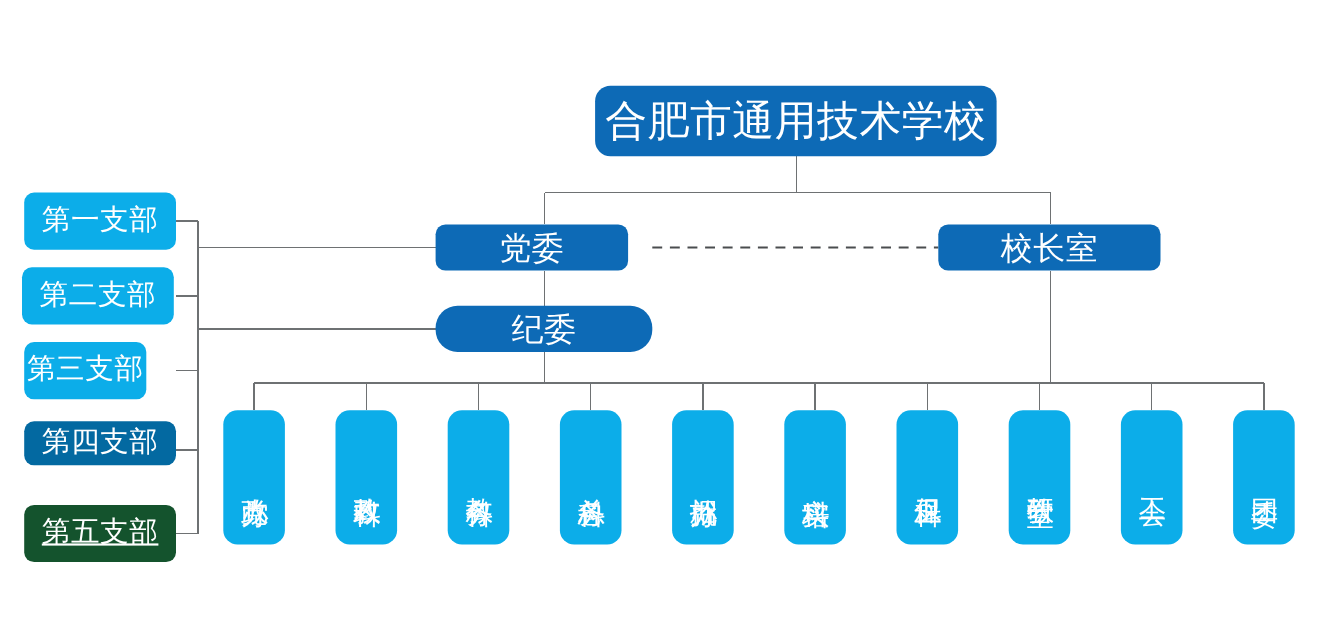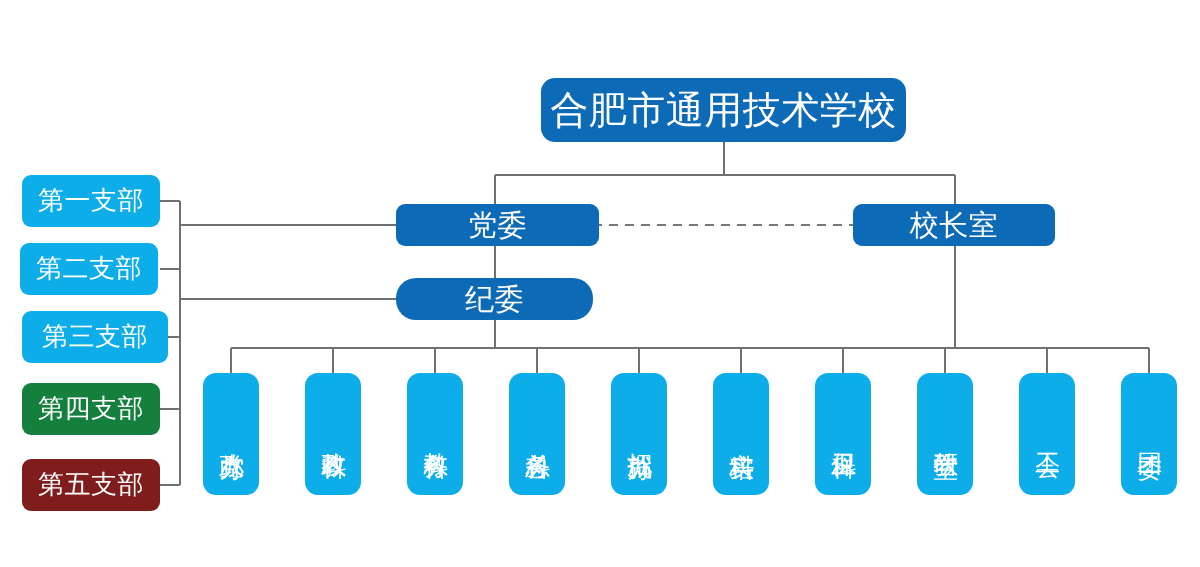--- a/index.html
+++ b/index.html
@@ -99,30 +99,30 @@
       <path d="M945,348 L945,373"></path>
       <path d="M1047,348 L1047,373"></path>
       <path d="M1149,348 L1149,373"></path>
     </g>
     <path d="M593,225 L853,225" stroke="#4a4d4f" stroke-width="1.6" stroke-dasharray="9 7" fill="none"></path>
   </svg>
 
   <div class="node node-root" id="node-root" style="left: 541px; top: 78px; width: 365px; height: 64px; background: rgb(13, 106, 182);">合肥市通用技术学校</div>
 
   <div id="mid-nodes">
-      <div class="node node-mid" style="left: 396px; top: 204px; width: 203px; height: 42px; background: rgb(13, 106, 182);">党委</div>
+      <div class="node node-mid" style="left: 396px; top: 204px; width: 175px; height: 42px; background: rgb(13, 106, 182);">党委</div>
       <div class="node node-mid" style="left: 853px; top: 204px; width: 202px; height: 42px; background: rgb(13, 106, 182); text-align: right;">校长室</div>
       <div class="node node-mid" style="left: 396px; top: 278px; width: 197px; height: 42px; background: rgb(13, 106, 182); border-radius: 20px;">纪委</div>
     </div>
   <div id="branch-nodes">
       <div class="node node-branch" style="left: 22px; top: 175px; width: 138px; height: 52px; background: rgb(12, 173, 233);">第一支部</div>
       <div class="node node-branch" style="left: 20px; top: 243px; width: 138px; height: 52px; background: rgb(12, 173, 233);">第二支部</div>
-      <div class="node node-branch" style="left: 22px; top: 311px; width: 146px; height: 52px; background: rgb(12, 173, 233);">第三支部</div>
-      <div class="node node-branch" style="left: 22px; top: 383px; width: 138px; height: 52px; background: #15803d;">第四支部</div>
-      <div class="node node-branch" style="left: 22px; top: 459px; width: 138px; height: 52px; background: #7f1d1d;">第五支部</div>
+      <div class="node node-branch" style="left: 22px; top: 311px; width: 111px; height: 52px; background: rgb(12, 173, 233);">第三支部</div>
+      <div class="node node-branch" style="left: 22px; top: 383px; width: 138px; height: 40px; background: #0369a1;">第四支部</div>
+      <div class="node node-branch" style="left: 22px; top: 459px; width: 138px; height: 52px; background: #14532d; text-decoration: underline;">第五支部</div>
     </div>
   <div id="dept-nodes">
       <div class="node node-dept" style="left: 203px; top: 373px; width: 56px; height: 122px; background: rgb(12, 173, 233);">党政办</div>
       <div class="node node-dept" style="left: 305px; top: 373px; width: 56px; height: 122px; background: rgb(12, 173, 233);">政教科</div>
       <div class="node node-dept" style="left: 407px; top: 373px; width: 56px; height: 122px; background: rgb(12, 173, 233);">教务科</div>
       <div class="node node-dept" style="left: 509px; top: 373px; width: 56px; height: 122px; background: rgb(12, 173, 233);">总务科</div>
       <div class="node node-dept" style="left: 611px; top: 373px; width: 56px; height: 122px; background: rgb(12, 173, 233);">招就办</div>
       <div class="node node-dept" style="left: 713px; top: 373px; width: 56px; height: 122px; background: rgb(12, 173, 233);">实培科</div>
       <div class="node node-dept" style="left: 815px; top: 373px; width: 56px; height: 122px; background: rgb(12, 173, 233);">保卫科</div>
       <div class="node node-dept" style="left: 917px; top: 373px; width: 56px; height: 122px; background: rgb(12, 173, 233);">教研室</div>

